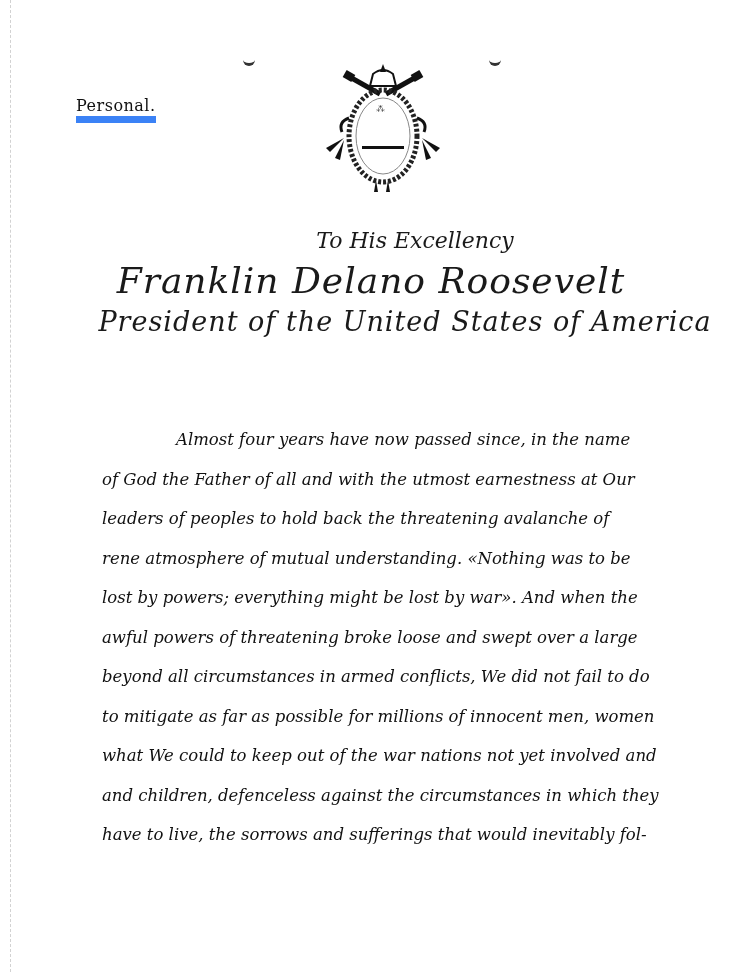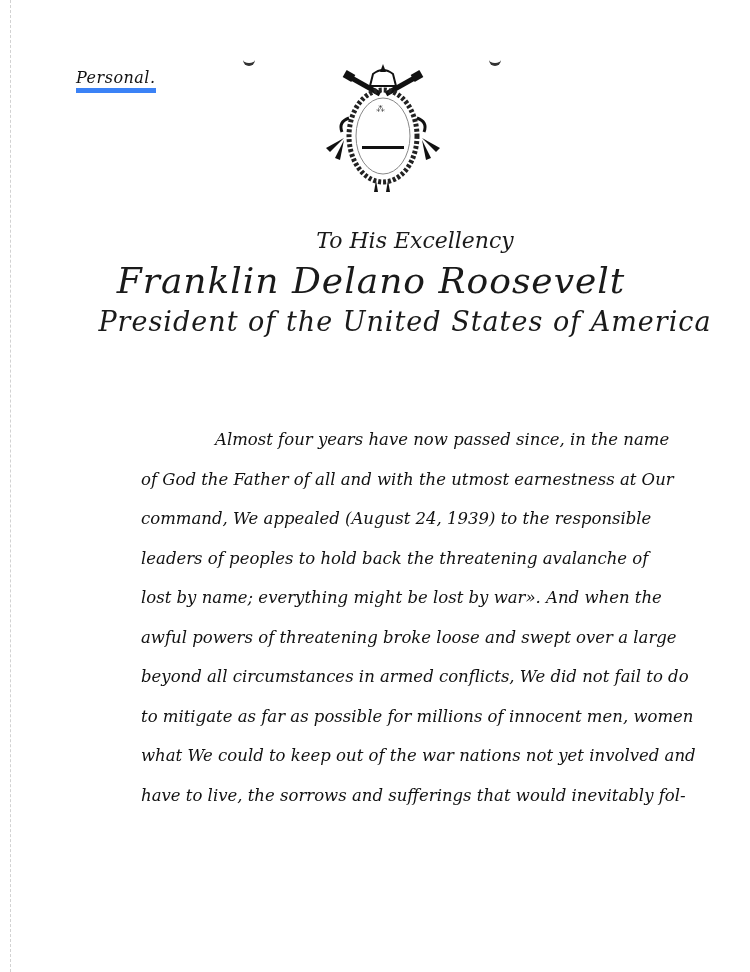--- a/index.html
+++ b/index.html
@@ -6,34 +6,34 @@
     body {
       width: 750px; height: 972px; background: #ffffff; position: relative; overflow: hidden;
       font-family: "DejaVu Serif", serif; color: #111;
     }
     .edge-line {
       position: absolute; left: 10px; top: 0; width: 0; height: 972px;
       border-left: 1px dashed #d2d2d2;
     }
     .top-mark { position: absolute; width: 12px; height: 5px; border-bottom: 3px solid #333; border-radius: 0 0 8px 8px; }
     .personal {
-      position: absolute; left: 76px; top: 68px;
-      font-family: "DejaVu Serif", serif; font-style: italic; font-size: 16px;
-      border-bottom: 5px solid #3b82f6; padding-bottom: 1px; letter-spacing: 0.5px;
+      position: absolute; left: 76px; top: 96px;
+      font-family: "DejaVu Serif", serif; font-size: 16px;
+      border-bottom: 7px solid #3b82f6; padding-bottom: 1px; letter-spacing: 0.5px;
     }
     .crest { position: absolute; left: 318px; top: 60px; width: 130px; height: 136px; }
     .address { position: absolute; left: 0; width: 750px; text-align: center; font-family: "DejaVu Serif", serif; font-style: italic; color: #1a1a1a; }
     .addr-1 { top: 228px; font-size: 22px; left: 40px; }
     .addr-2 { top: 260px; font-size: 36px; letter-spacing: 1px; left: -4px; }
     .addr-3 { top: 306px; font-size: 27px; left: 30px; letter-spacing: 1px; }
     .body-text {
       position: absolute; left: 102px; top: 425px; width: 580px;
       font-family: "DejaVu Serif", serif; font-style: italic; font-size: 16.5px; color: #111;
     }
-    .body-line { height: 39.5px; line-height: 30px; white-space: nowrap; margin-left: 39px; }
+    .body-line { height: 39.5px; line-height: 30px; white-space: nowrap; }
     .body-line.first { padding-left: 74px; }
   </style>
 </head>
 <body>
 
 <div class="edge-line"></div>
 <div class="top-mark" style="left:243px;top:58px;"></div>
 <div class="top-mark" style="left:489px;top:58px;"></div>
 
 <div class="personal">Personal.</div>
@@ -66,22 +66,23 @@
   <path d="M70 120 L68 132 L72 132 Z" fill="#111"></path>
 </svg>
 
 <div class="address addr-1">To His Excellency</div>
 <div class="address addr-2">Franklin Delano Roosevelt</div>
 <div class="address addr-3">President of the United States of America</div>
 
 <div class="body-text">
   <div class="body-line first">Almost four years have now passed since, in the name</div>
   <div class="body-line">of God the Father of all and with the utmost earnestness at Our</div>
-  <div class="body-line">command, We appealed (August 24, 1939) to the responsible</div>
   <div class="body-line">leaders of peoples to hold back the threatening avalanche of</div>
-  <div class="body-line">lost by name; everything might be lost by war». And when the</div>
+  <div class="body-line">rene atmosphere of mutual understanding. «Nothing was to be</div>
+  <div class="body-line">lost by powers; everything might be lost by war». And when the</div>
   <div class="body-line">awful powers of threatening broke loose and swept over a large</div>
   <div class="body-line">beyond all circumstances in armed conflicts, We did not fail to do</div>
   <div class="body-line">to mitigate as far as possible for millions of innocent men, women</div>
   <div class="body-line">what We could to keep out of the war nations not yet involved and</div>
+  <div class="body-line">and children, defenceless against the circumstances in which they</div>
   <div class="body-line">have to live, the sorrows and sufferings that would inevitably fol-</div>
 
 </div>
 
 </body></html>

